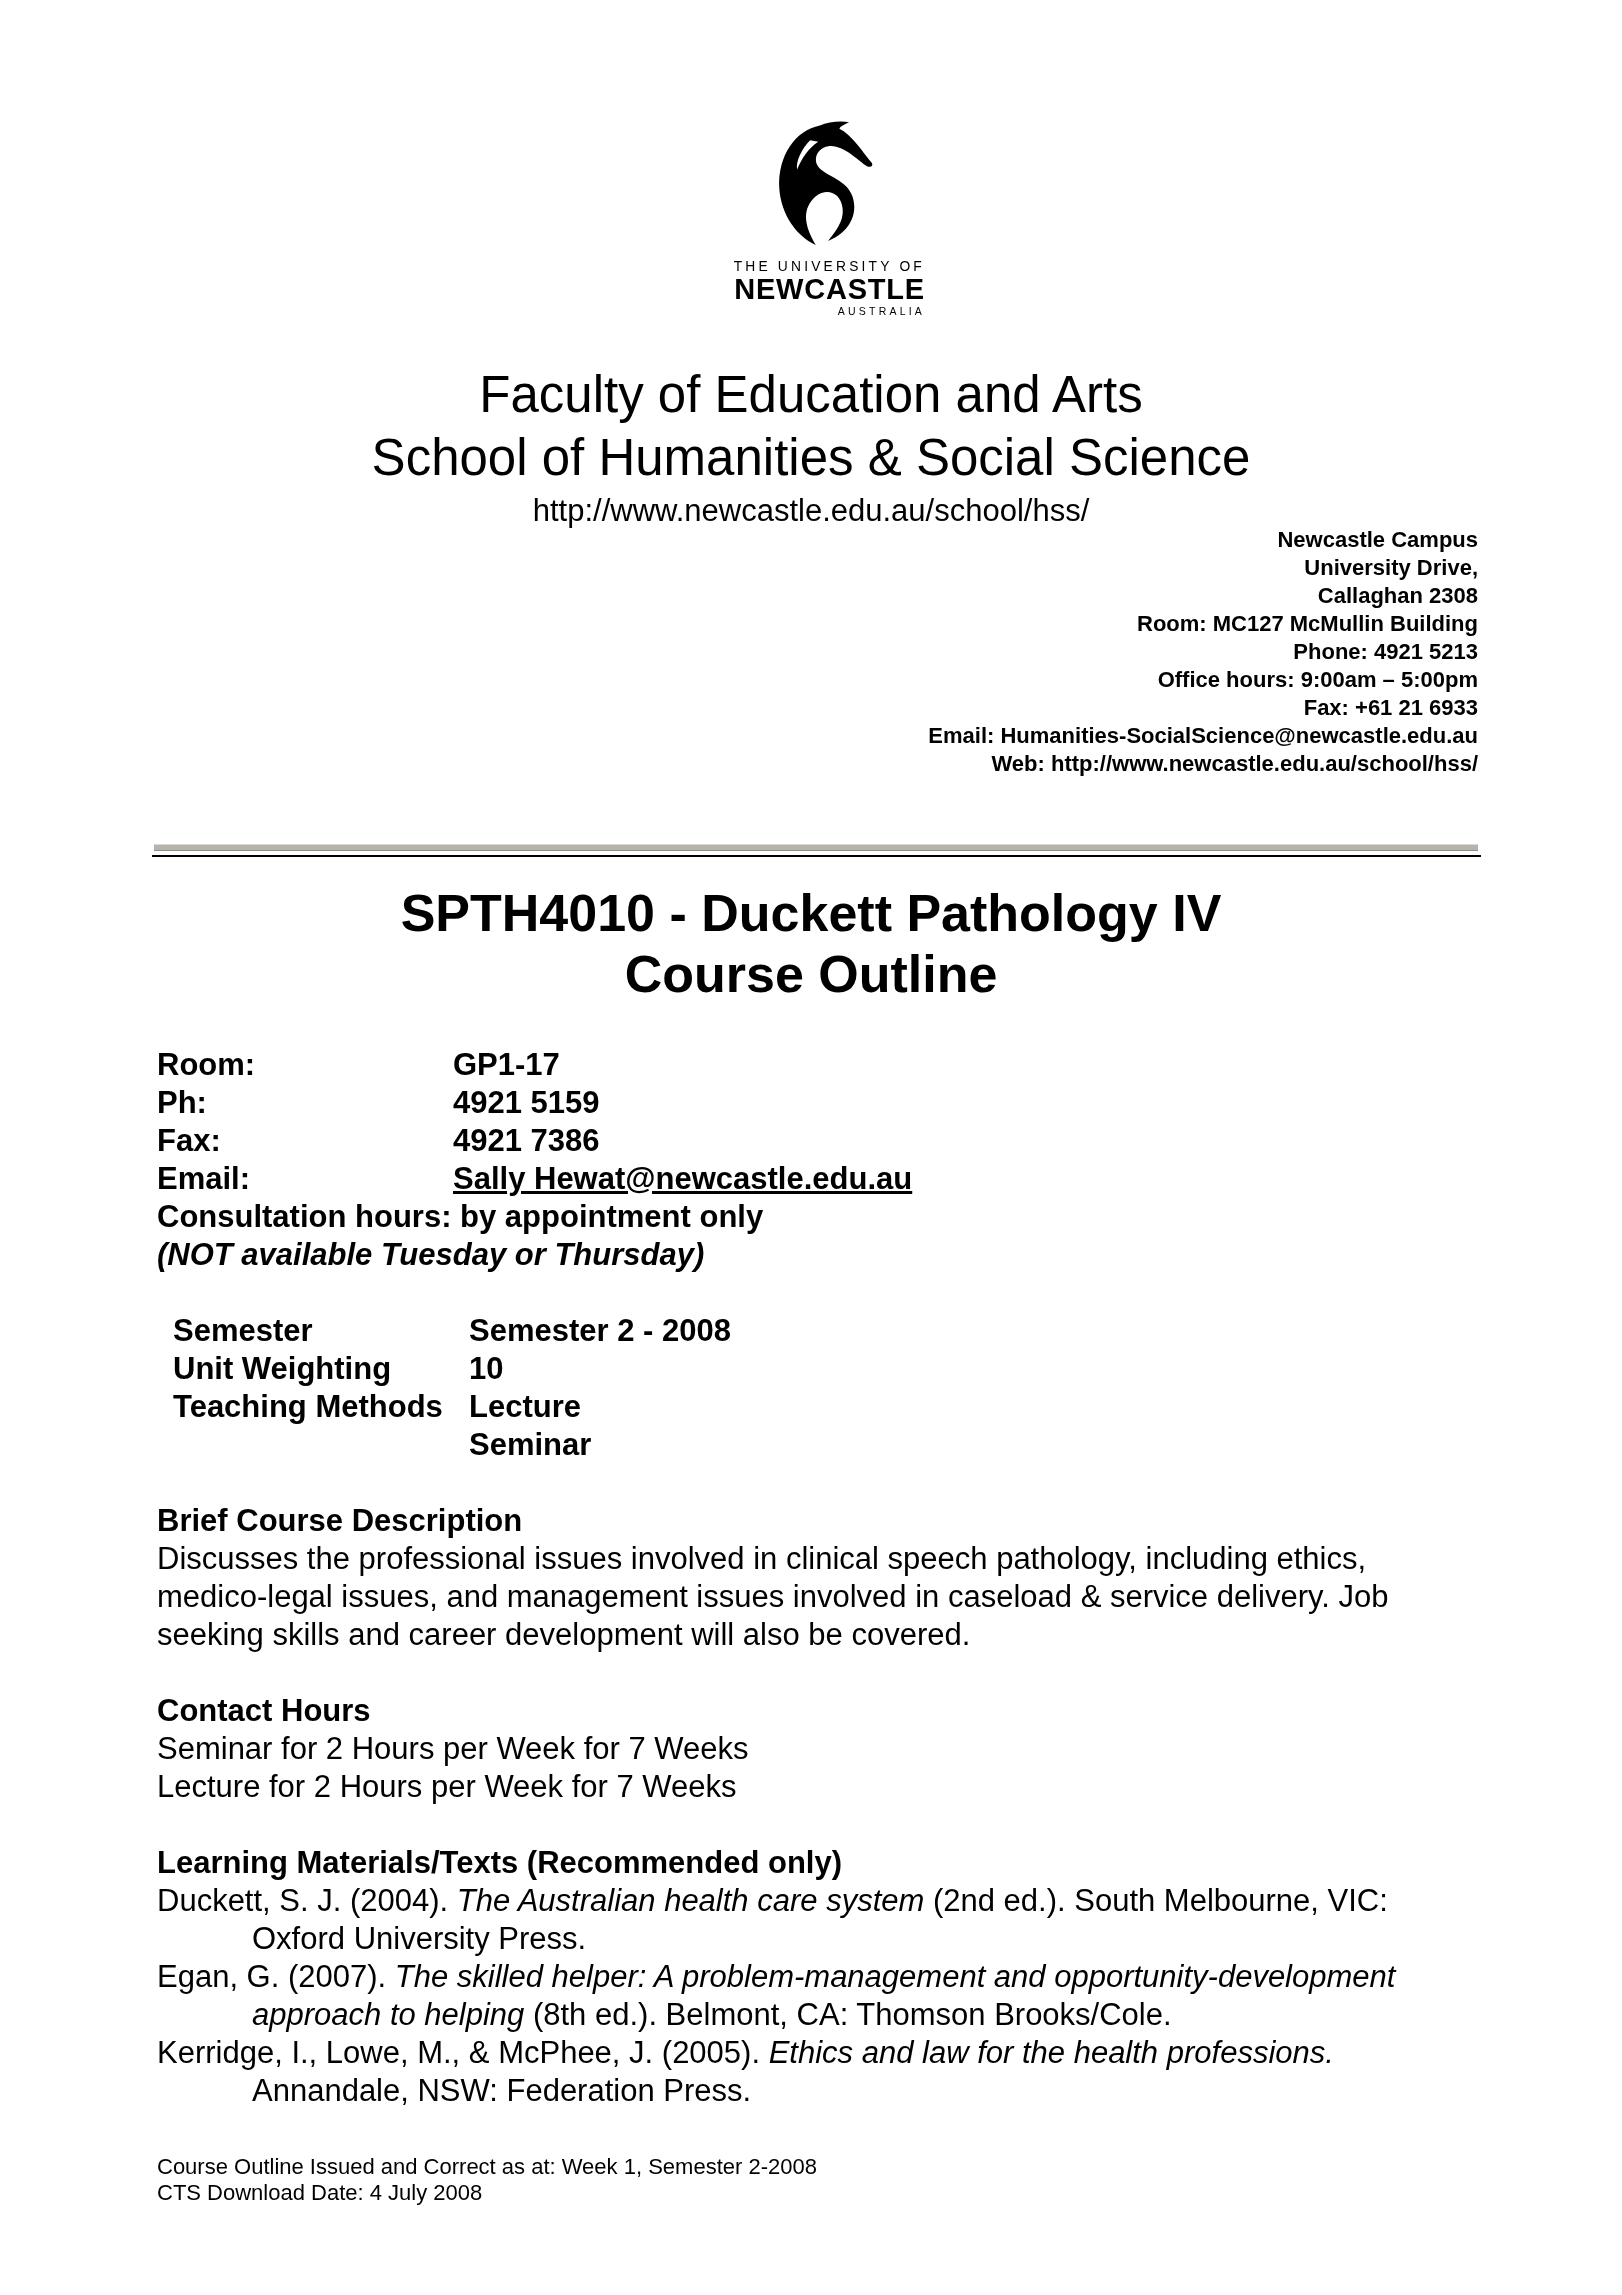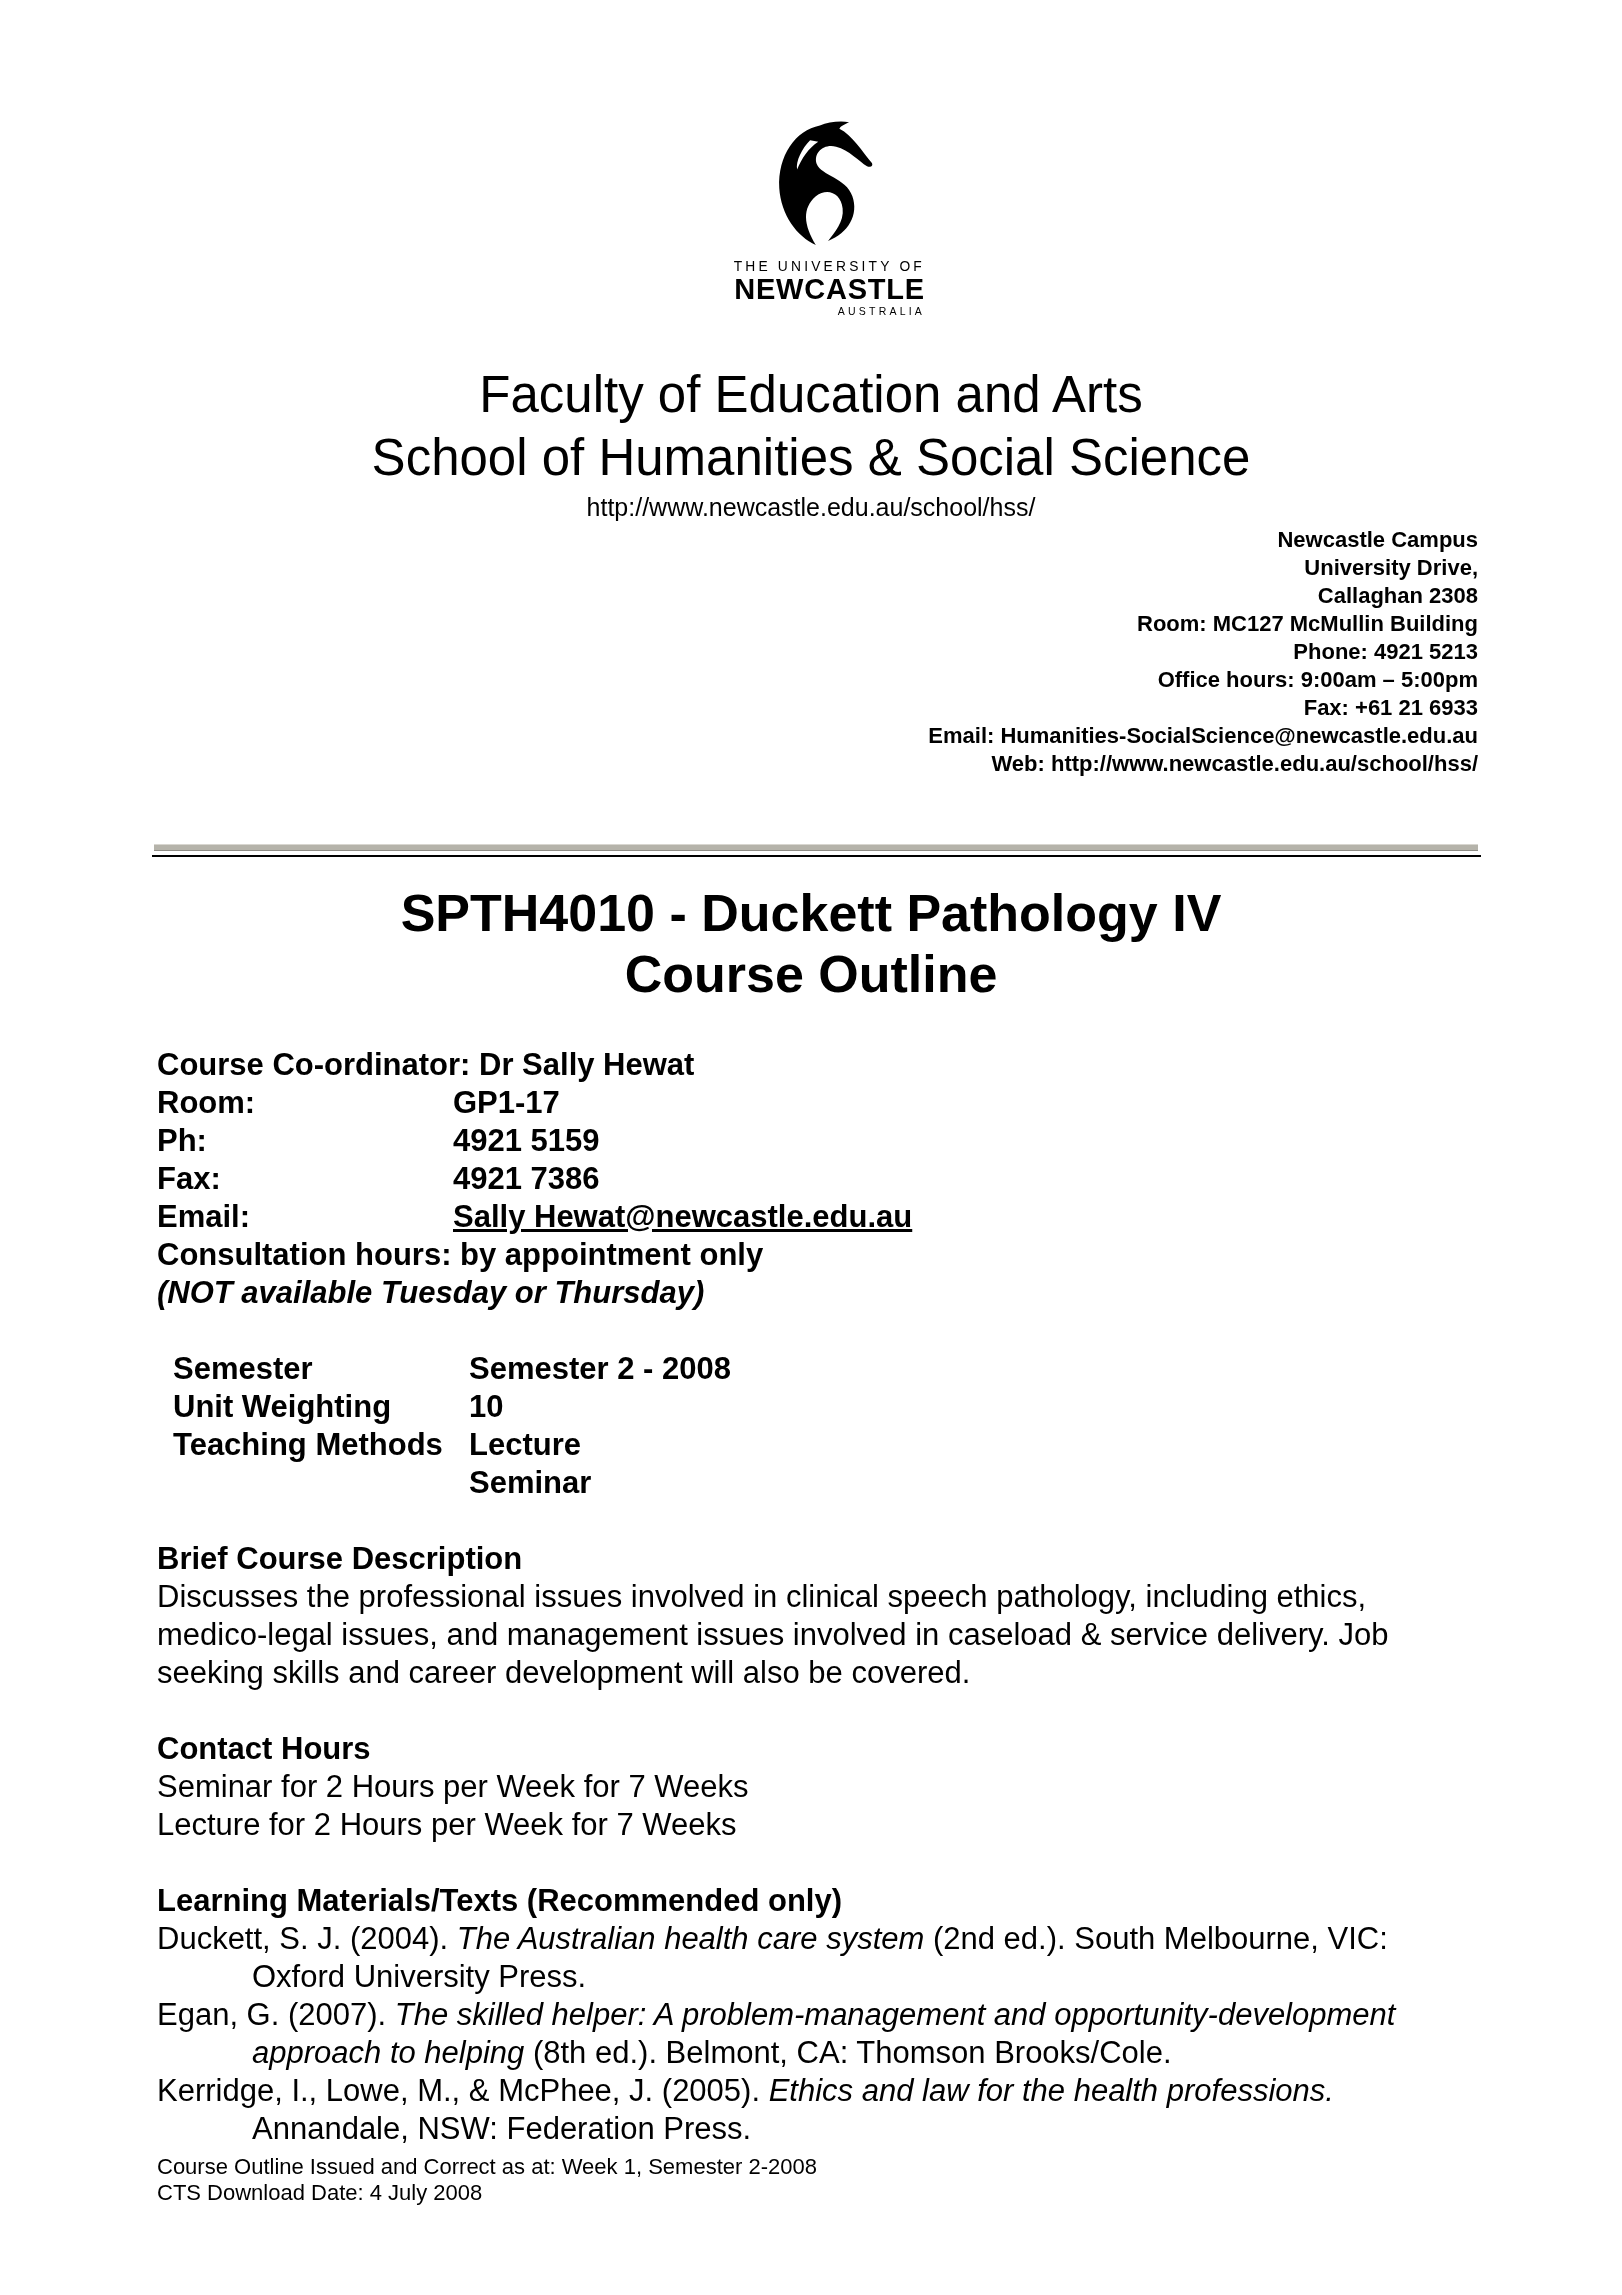--- a/index.html
+++ b/index.html
@@ -5,21 +5,21 @@
   html, body { margin: 0; padding: 0; background: #ffffff; }
   body { width: 1622px; height: 2295px; position: relative; overflow: hidden;
          font-family: "Liberation Sans", sans-serif; color: #000; }
   .abs { position: absolute; }
   .logo { left: 730px; top: 119px; width: 195px; height: 203px; text-align: right; }
   .logo svg { display: block; margin: 0 auto; }
   .logo .l1 { font-size: 13.8px; letter-spacing: 3.2px; margin-top: 9.7px; }
   .logo .l2 { font-size: 29px; font-weight: bold; letter-spacing: 0.8px; line-height: 31px; }
   .logo .l3 { font-size: 10.5px; letter-spacing: 3.2px; }
   .faculty { left: 0; width: 1622px; text-align: center; top: 363px; font-size: 51px; line-height: 63px; }
-  .url { left: 0; width: 1622px; text-align: center; top: 493px; font-size: 25px; }
+  .url { left: 0; width: 1622px; text-align: center; top: 493px; font-size: 31px; }
   .contact-block { right: 144px; top: 526px; text-align: right; font-size: 22px; font-weight: bold; line-height: 28px; }
   .rule-gray { left: 154px; width: 1324px; top: 844px; height: 4.9px; background: #b5b3aa; border-top: 0.8px solid #d8d6d0; border-bottom: 0.8px solid #8f8d86; }
   .rule-black { left: 152px; width: 1329px; top: 855px; height: 2.4px; background: #000; }
   .title { left: 0; width: 1622px; text-align: center; top: 883px; font-size: 52px; font-weight: bold; line-height: 61px; }
   .body { left: 157px; top: 1046px; width: 1330px; font-size: 31px; line-height: 38px; }
   .bold { font-weight: bold; }
   .row { display: flex; font-weight: bold; }
   .row .k { width: 296px; flex: none; }
   .row .k2 { width: 296px; flex: none; margin-left: 16px; }
   .link { color: #000000; text-decoration: underline; cursor: pointer; text-align: right; }
@@ -61,21 +61,20 @@
 
 <div class="abs rule-gray"></div>
 <div class="abs rule-black"></div>
 
 <div class="abs title">
   <div>SPTH4010 - Duckett Pathology IV</div>
   <div>Course Outline</div>
 </div>
 
 <div class="abs body">
-  <div class="bold">Course Co-ordinator: Dr Sally Hewat</div>
   <div class="row">
     <span class="k">Room:</span>
     <span>GP1-17</span>
   </div>
   <div class="row">
     <span class="k">Ph:</span>
     <span>4921 5159</span>
   </div>
   <div class="row">
     <span class="k">Fax:</span>

